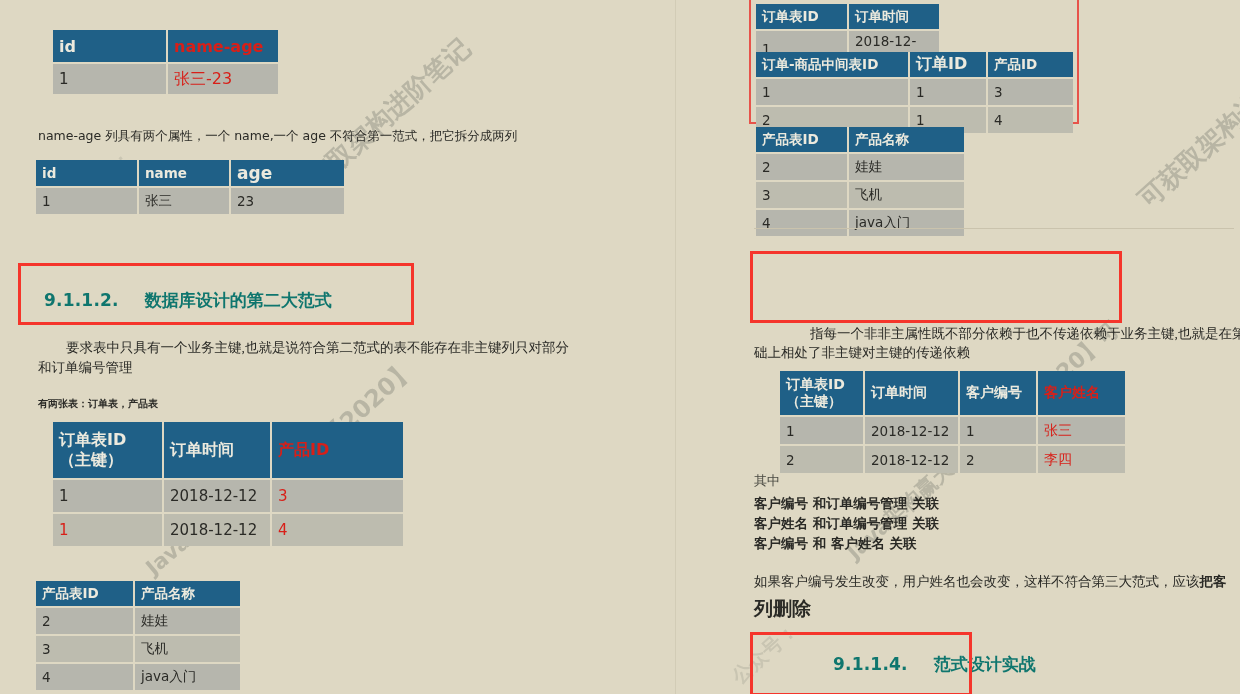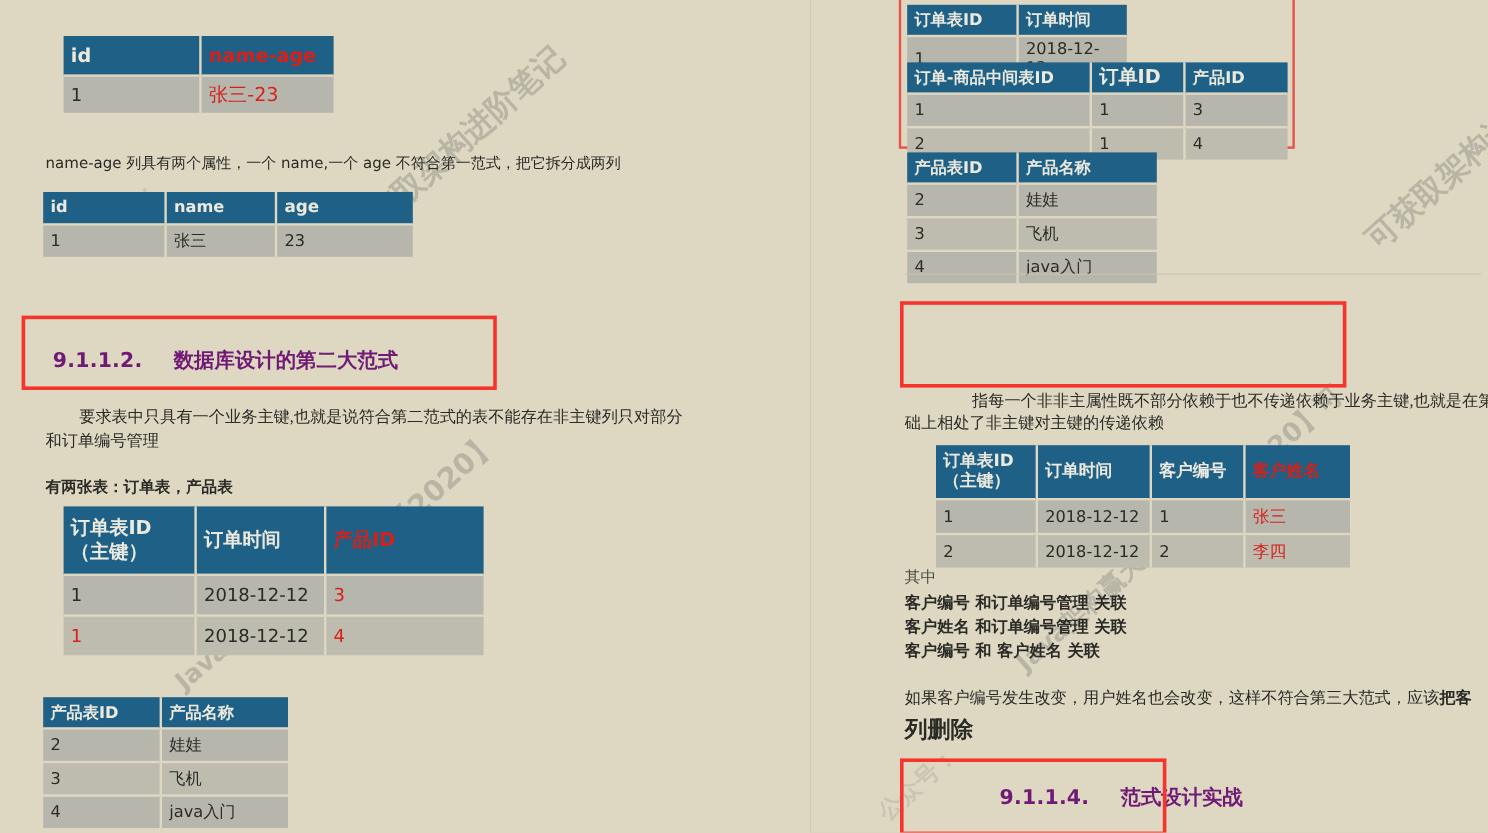--- a/index.html
+++ b/index.html
@@ -33,21 +33,21 @@
   .para{
     font-family:"DejaVu Sans","Liberation Sans",sans-serif;
     color:#2a2a26;line-height:1.55;
   }
   .para.serif{font-family:"Liberation Serif","DejaVu Serif",serif;}
   .bold{font-weight:bold;}
 
   
   .heading{
     font-family:"DejaVu Sans","Liberation Sans",sans-serif;
-    font-weight:bold;color:#701a75;white-space:nowrap;
+    font-weight:bold;color:#0f766e;white-space:nowrap;
   }
   .heading .num{letter-spacing:.2px;}
   .heading .ttl{margin-left:26px;}
 
   
   .redbox{position:absolute;border:3px solid #f5352b;box-sizing:border-box;background:transparent;pointer-events:none;}
   .redbox.thin{border-width:2px;border-color:#e7534a;}
 
   
   .wm{
@@ -90,39 +90,39 @@
   <table class="doc" style="position:absolute;left:36px;top:160px;width:308px;">
     <colgroup>
         <col style="width:102px">
         <col style="width:92px">
         <col style="width:114px">
       </colgroup>
     <tbody>
         <tr>
       <th style="height:22px;font-size:13.5px;">id</th>
       <th style="height:22px;font-size:13.5px;">name</th>
-      <th style="height:22px;font-size:14px;">age</th>
+      <th style="height:22px;font-size:17px;">age</th>
     </tr>
     <tr>
       <td style="height:22px;font-size:13.5px;">1</td>
       <td style="height:22px;font-size:13.5px;">张三</td>
       <td style="height:22px;font-size:13.5px;">23</td>
     </tr>
   </tbody>
     </table>
 
   <div class="heading" style="position:absolute;left:44px;top:289px;font-size:17px;">
     <span class="num">9.1.1.2.</span><span class="ttl">数据库设计的第二大范式</span>
   </div>
   <div class="redbox" style="left:18px;top:263px;width:396px;height:62px;"></div>
 
   <div class="para serif" style="position:absolute;left:66px;top:338px;font-size:13.5px;">要求表中只具有一个业务主键,也就是说符合第二范式的表不能存在非主键列只对部分</div>
   <div class="para serif" style="position:absolute;left:38px;top:358px;font-size:13.5px;">和订单编号管理</div>
 
-  <div class="para serif" style="position:absolute;left:38px;top:396px;font-size:13px;font-weight:bold;">有两张表：订单表，产品表</div>
+  <div class="para serif" style="position:absolute;left:38px;top:396px;font-size:10px;font-weight:bold;">有两张表：订单表，产品表</div>
 
   <table class="doc" style="position:absolute;left:53px;top:422px;width:350px;">
     <colgroup>
         <col style="width:110px">
         <col style="width:108px">
         <col style="width:132px">
       </colgroup>
     <tbody>
         <tr>
       <th style="height:52px;font-size:16px;line-height:1.25;white-space:pre-line;">订单表ID

